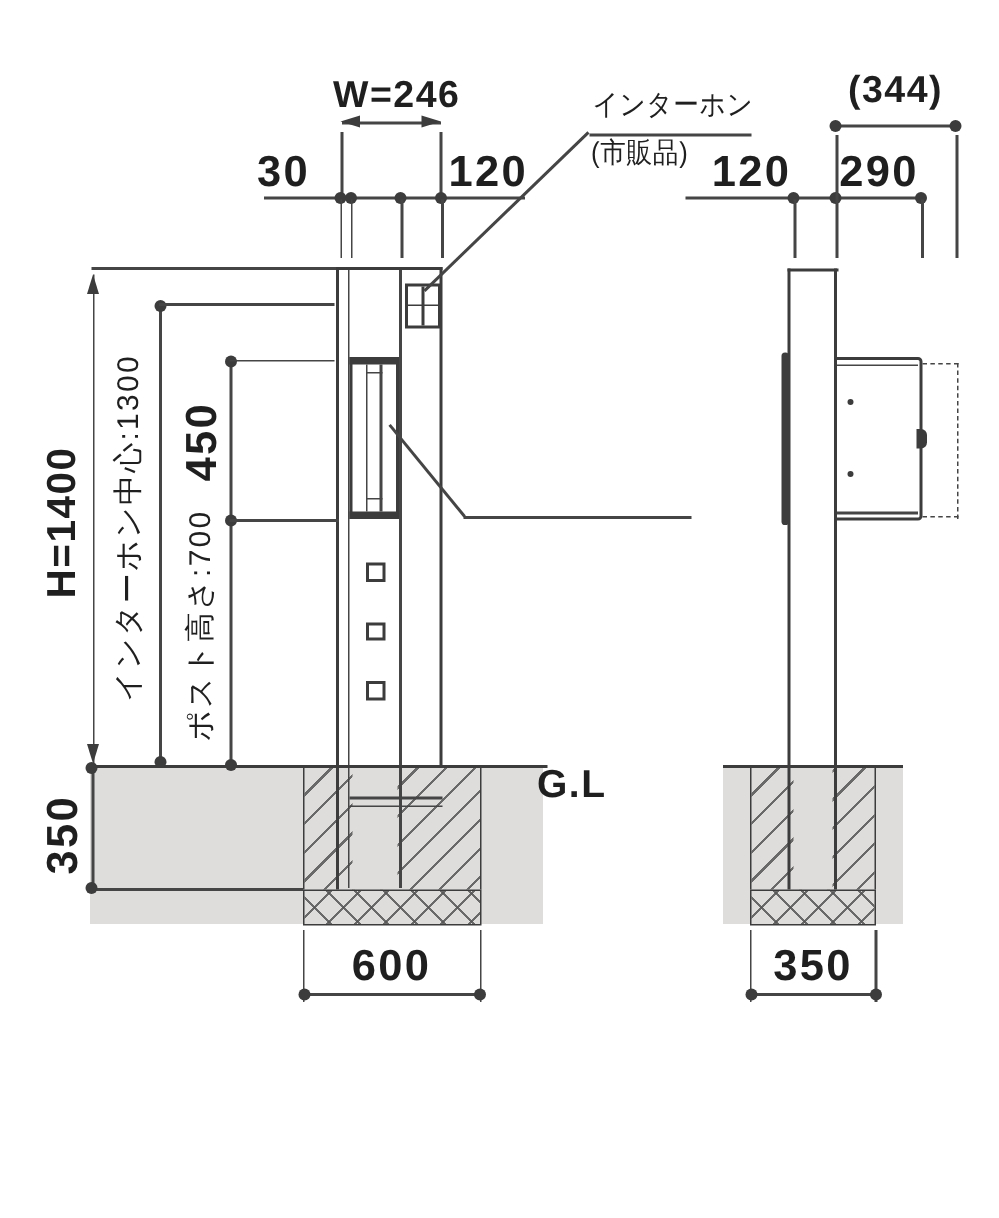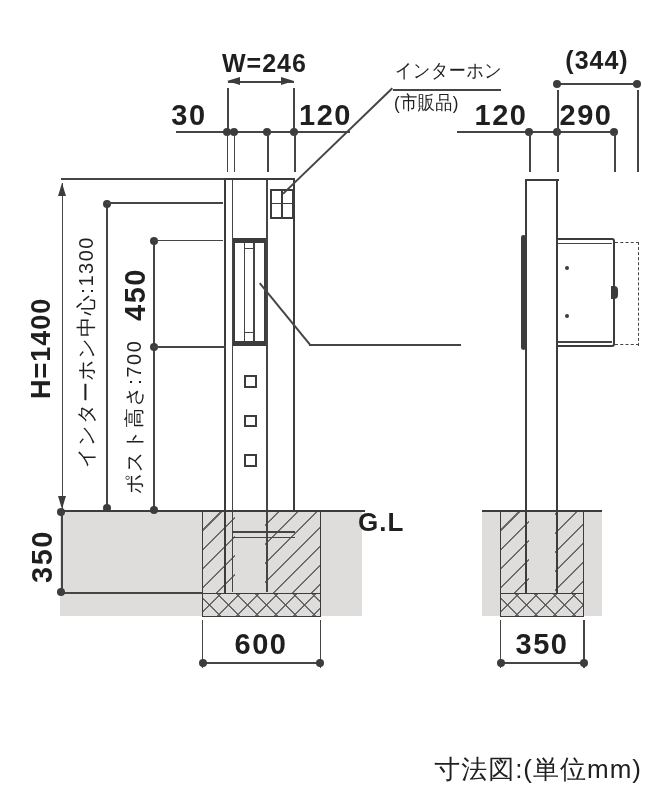--- a/index.html
+++ b/index.html
@@ -163,15 +163,14 @@
   <div class="dot" style="left:320px;top:663px;"></div>
   <div class="txt num" style="left:226px;top:629px;width:70px;text-align:center;">600</div>
 
   <div class="vl" style="left:499.6px;top:620px;height:48px;"></div>
   <div class="vl" style="left:583px;top:620px;height:48px;"></div>
   <div class="hl" style="left:500px;top:662.3px;width:84px;"></div>
   <div class="dot" style="left:500.5px;top:663px;"></div>
   <div class="dot" style="left:583.5px;top:663px;"></div>
   <div class="txt num" style="left:507px;top:629px;width:70px;text-align:center;">350</div>
 
-  <div class="txt cap" style="left:390px;top:756px;width:252px;">寸法図:(単位mm)</div>
 
 </div>
 
 </body></html>

